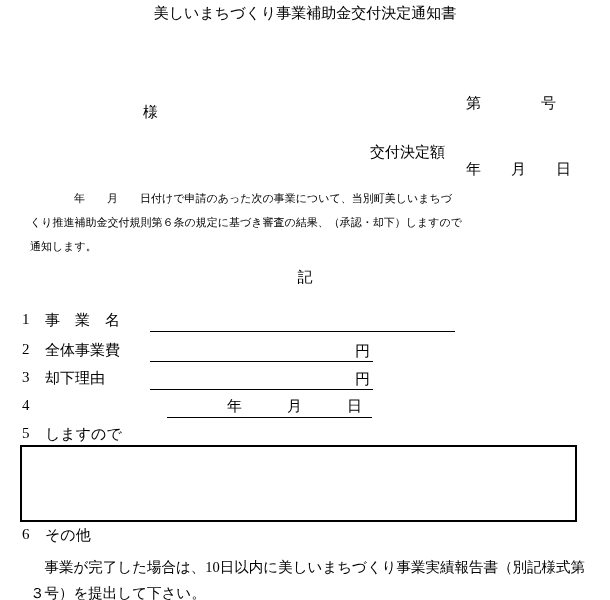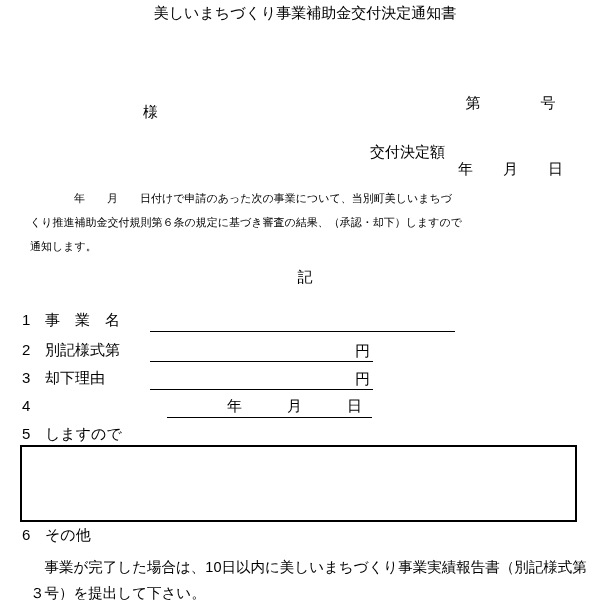--- a/index.html
+++ b/index.html
@@ -6,37 +6,37 @@
     margin: 0;
     padding: 0;
     background: #ffffff;
   }
   .sheet {
     position: relative;
     width: 610px;
     height: 600px;
     background: #ffffff;
     color: #000000;
-    font-family: Liberation Sans, sans-serif;
+    font-family: Liberation Serif, serif;
     font-size: 15px;
     overflow: hidden;
   }
   .abs { position: absolute; }
   .pre { white-space: pre; }
   .center { width: 100%; text-align: center; }
   .fill-line {
     position: absolute;
     height: 20px;
     border-bottom: 1px solid #000000;
   }
   .doc-number-block {
     position: absolute;
     top: 48px;
-    right: 47px;
-    text-align: center;
+    right: 39px;
+    text-align: left;
     line-height: 22px;
     white-space: pre;
   }
   .body-par {
     position: absolute;
     left: 30px;
     top: 186px;
     font-size: 11px;
     line-height: 24px;
     white-space: pre;
@@ -91,21 +91,21 @@
   <div class="abs center" style="top:268px;">記</div>
 
   <div class="item-row" style="top:311px;">
     <span class="item-num">1</span>
     <span class="item-label">事　業　名</span>
     <span class="fill-line" style="left:150px; width:305px; top:0;"></span>
   </div>
 
   <div class="item-row" style="top:341px;">
     <span class="item-num">2</span>
-    <span class="item-label">別記様式第</span>
+    <span class="item-label">全体事業費</span>
     <span class="fill-line" style="left:150px; width:223px; top:0;">
       <span class="yen-suffix">円</span>
     </span>
   </div>
 
   <div class="item-row" style="top:369px;">
     <span class="item-num">3</span>
     <span class="item-label">却下理由</span>
     <span class="fill-line" style="left:150px; width:223px; top:0;">
       <span class="yen-suffix">円</span>

